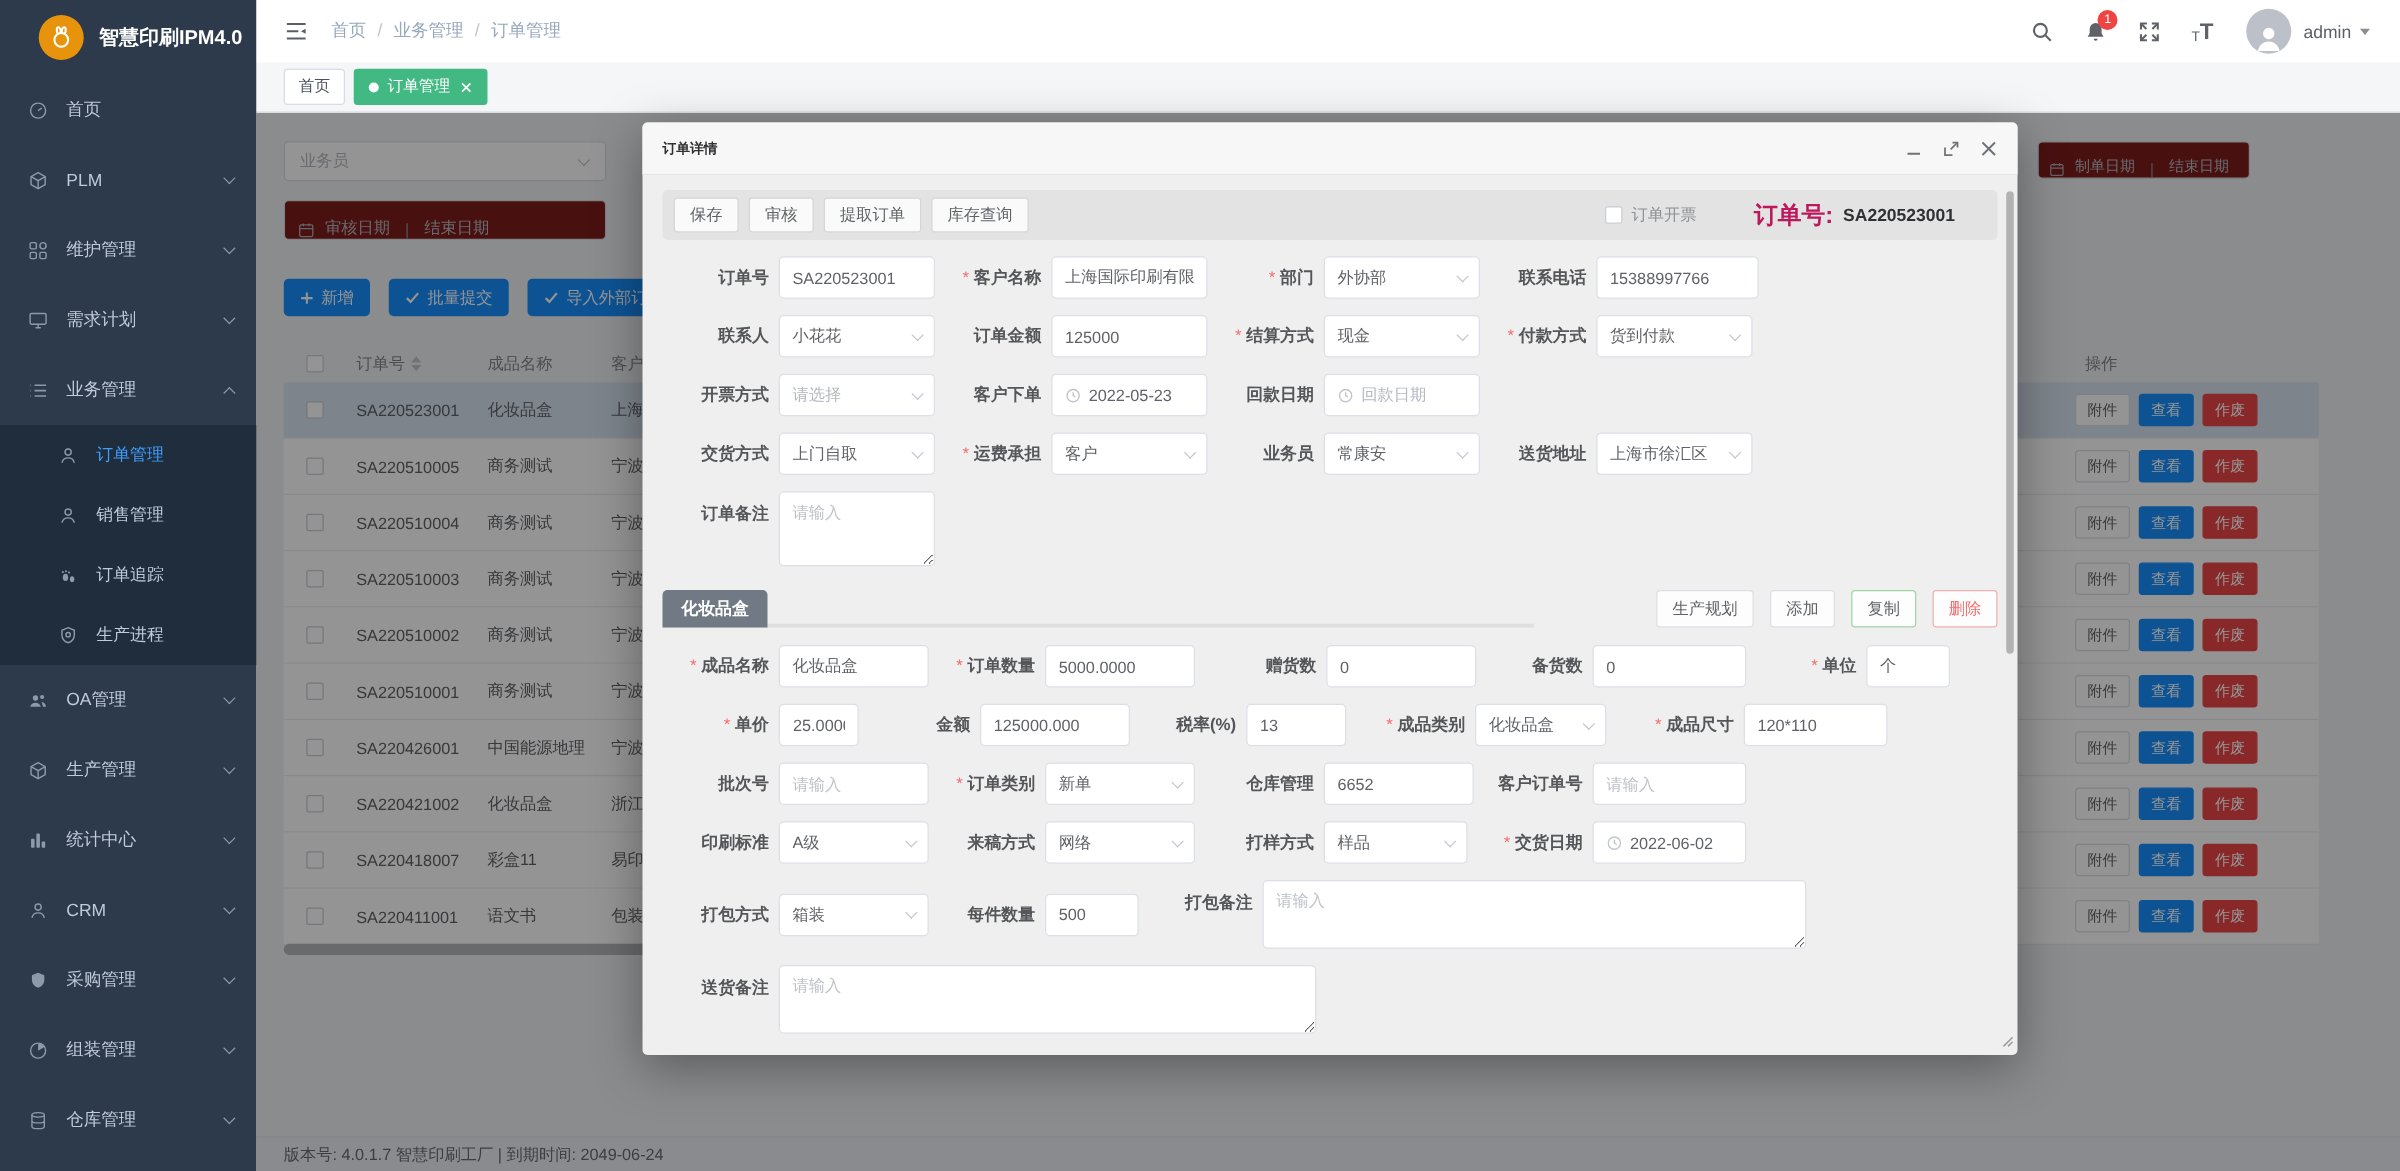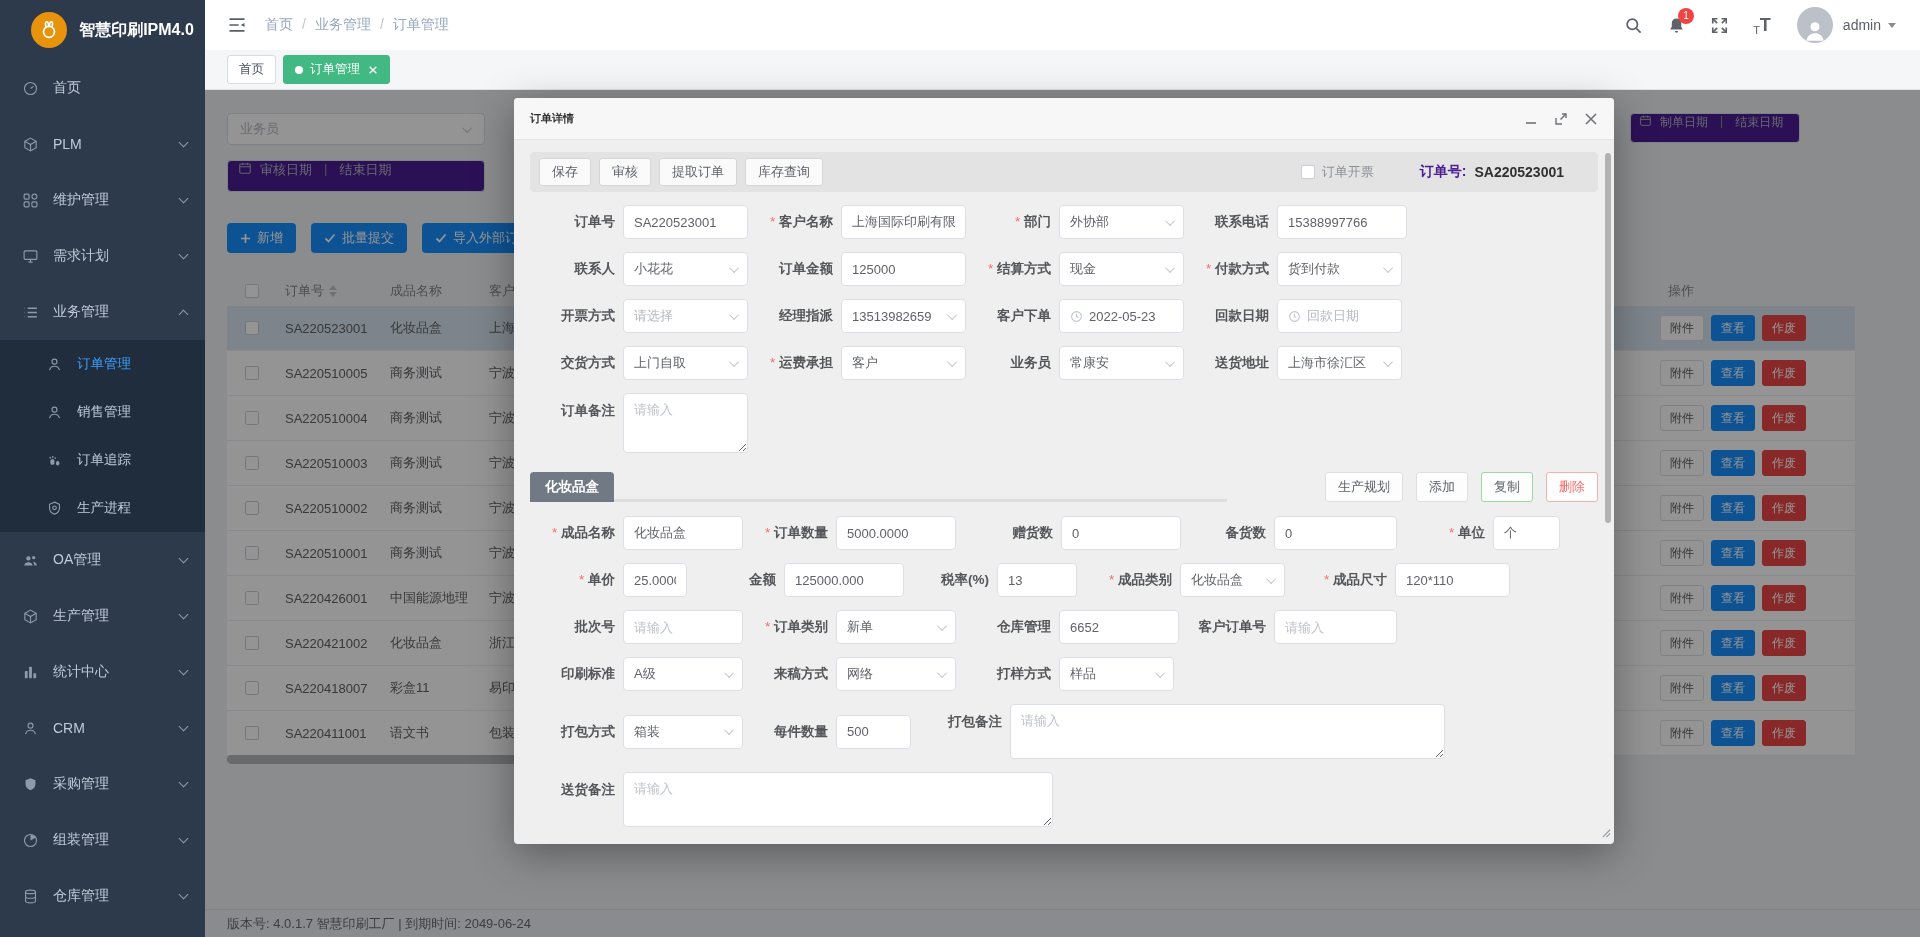--- a/index.html
+++ b/index.html
@@ -40,21 +40,21 @@
   .tabbar { height:40px; background:#f4f6f8; border-bottom:1px solid #dde2e8; display:flex; align-items:center; padding-left:22px; position:relative; z-index:14; }
   .tab { height:29px; padding:0 11px; background:#fff; border:1px solid #d8dce5; border-radius:3px; color:#495060; display:flex; align-items:center; margin-right:7px; cursor:pointer; font-size:12.5px; }
   .tab.active { background:#42b983; border-color:#42b983; color:#fff; }
   .tab-dot { width:8px; height:8px; border-radius:50%; background:#fff; margin-right:7px; }
   .tab-x { margin-left:8px; display:flex; color:#fff; }
 
   .content { position:absolute; top:90px; left:0; right:0; bottom:0; background:#f0f2f5; }
 
   
   .f-select { position:absolute; left:22px; top:23px; width:258px; height:32px; background:#fff; border:1px solid #dcdfe6; border-radius:4px; display:flex; align-items:center; padding:0 12px; cursor:pointer; }
-  .f-date { position:absolute; left:22px; top:70px; width:258px; height:32px; background:#4c1d95; border:1px solid #dcdfe6; border-radius:4px; display:flex; align-items:flex-start; padding:0 10px; cursor:pointer; }
+  .f-date { position:absolute; left:22px; top:70px; width:258px; height:32px; background:#7f1d1d; border:1px solid #dcdfe6; border-radius:4px; display:flex; align-items:flex-end; padding:0 10px; cursor:pointer; }
   .f-date.small { left:1425px; top:23px; width:170px; height:30px; font-size:12px; padding:0 8px; }
   .ph { color:#b4b8bf; }
   .dr-sep { margin:0 12px; color:#8a8d91; }
   .f-date .cal-icon { color:#a9adb2; margin-right:8px; display:flex; }
   .chev { width:7px; height:7px; border-right:1.5px solid #c0c4cc; border-bottom:1.5px solid #c0c4cc; transform:rotate(45deg) translate(-2px,0); margin-left:auto; flex:none; }
 
   .btns { position:absolute; left:22px; top:133px; display:flex; }
   .btn-blue { height:30px; background:#1890ff; color:#fff; border:none; border-radius:4px; padding:0 13px; font-size:13px; display:flex; align-items:center; margin-right:15px; cursor:pointer; font-family:inherit; }
   .btn-blue svg { margin-right:6px; }
 
@@ -85,21 +85,21 @@
   .modal { position:absolute; left:514px; top:98px; width:1100px; height:746px; background:#efefef; border-radius:4px; box-shadow:0 10px 40px rgba(0,0,0,.35); z-index:100; }
   .m-head { height:42px; background:#f7f7f7; border-bottom:1px solid #e5e5e5; border-radius:4px 4px 0 0; display:flex; align-items:center; padding:0 16px; }
   .m-title { font-size:11px; font-weight:bold; color:#303133; }
   .m-ctrls { margin-left:auto; display:flex; align-items:center; color:#6f7276; }
   .m-ctrls span { margin-left:16px; cursor:pointer; display:flex; }
   .m-body { padding:12px 16px 0 16px; position:relative; height:704px; }
   .m-toolbar { height:40px; background:#e3e3e3; border-radius:4px; display:flex; align-items:center; padding:0 10px 0 9px; }
   .tb-btn { height:28px; background:#fafafa; border:1px solid #d6d6d6; border-radius:3px; padding:0 12px; color:#5f6368; font-size:13px; margin-right:8px; cursor:pointer; font-family:inherit; }
   .tb-right { margin-left:auto; display:flex; align-items:center; }
   .tb-right .lbl-gray { color:#8d9196; margin:0 0 0 7px; }
-  .ono-label { font-weight:bold; color:#4c1d95; font-size:14px; margin-left:46px; }
+  .ono-label { font-weight:bold; color:#be185d; font-size:19px; margin-left:46px; }
   .ono-value { font-weight:bold; color:#303133; font-size:14px; margin:0 24px 0 8px; }
 
   .frow { display:flex; align-items:center; margin-bottom:13px; }
   .frow.top { align-items:flex-start; }
   .m-form { margin-top:13px; }
   .fg { display:flex; align-items:center; }
   .fg.top { align-items:flex-start; }
   .flabel { width:93px; text-align:right; padding-right:8px; color:#545659; font-size:13.5px; font-weight:600; flex:none; white-space:nowrap; overflow:hidden; }
   .req::before { content:"* "; color:#f56c6c; font-weight:normal; }
   .ctl { height:34px; background:#fff; border:1px solid #dcdfe6; border-radius:4px; display:flex; align-items:center; padding:0 10px; font-size:13px; color:#606266; overflow:hidden; white-space:nowrap; flex:none; }
@@ -642,27 +642,20 @@
         </div>
         <div class="frow">
           <div class="fg">
               <span class="flabel">开票方式</span>
             <span class="ctl sel" style="width:125px">
                 <span class="val ph">请选择</span>
                 <i class="chev"></i>
               </span>
             </div>
           <div class="fg">
-              <span class="flabel">经理指派</span>
-            <span class="ctl sel" style="width:125px">
-                <span class="val">13513982659</span>
-                <i class="chev"></i>
-              </span>
-            </div>
-          <div class="fg">
               <span class="flabel">客户下单</span>
             <span class="ctl" style="width:125px">
                 <span class="clock-icon">
                   <svg width="13" height="13" viewBox="0 0 24 24" fill="none" stroke="currentColor" stroke-width="2">
                     <circle cx="12" cy="12" r="9"></circle>
                     <path d="M12 7v5l3.5 2"></path>
                   </svg>
                 </span>
                 <span>2022-05-23</span>
               </span>
@@ -839,20 +832,32 @@
                 <i class="chev"></i>
               </span>
             </div>
           <div class="fg ml10">
               <span class="flabel">打样方式</span>
             <span class="ctl sel" style="width:115px">
                 <span class="val">样品</span>
                 <i class="chev"></i>
               </span>
             </div>
+          <div class="fg">
+              <span class="flabel req" style="width:100px">交货日期</span>
+            <span class="ctl" style="width:123px">
+                <span class="clock-icon">
+                  <svg width="13" height="13" viewBox="0 0 24 24" fill="none" stroke="currentColor" stroke-width="2">
+                    <circle cx="12" cy="12" r="9"></circle>
+                    <path d="M12 7v5l3.5 2"></path>
+                  </svg>
+                </span>
+                <span>2022-06-02</span>
+              </span>
+            </div>
         </div>
         <div class="frow top">
           <div class="fg" style="height:55px;">
               <span class="flabel">打包方式</span>
             <span class="ctl sel" style="width:120px">
                 <span class="val">箱装</span>
                 <i class="chev"></i>
               </span>
             </div>
           <div class="fg" style="height:55px;">

